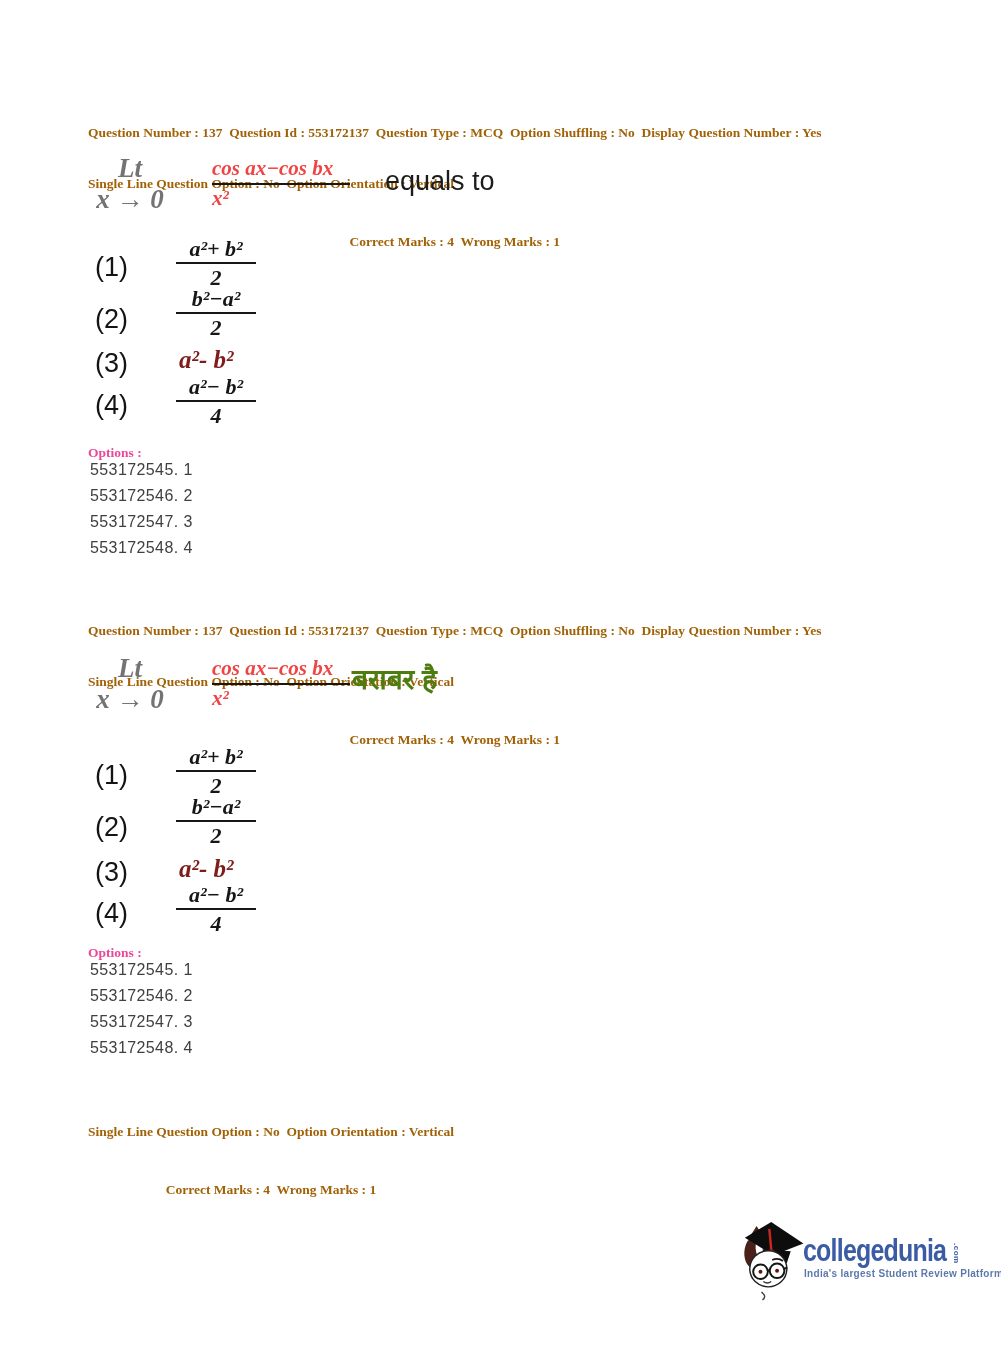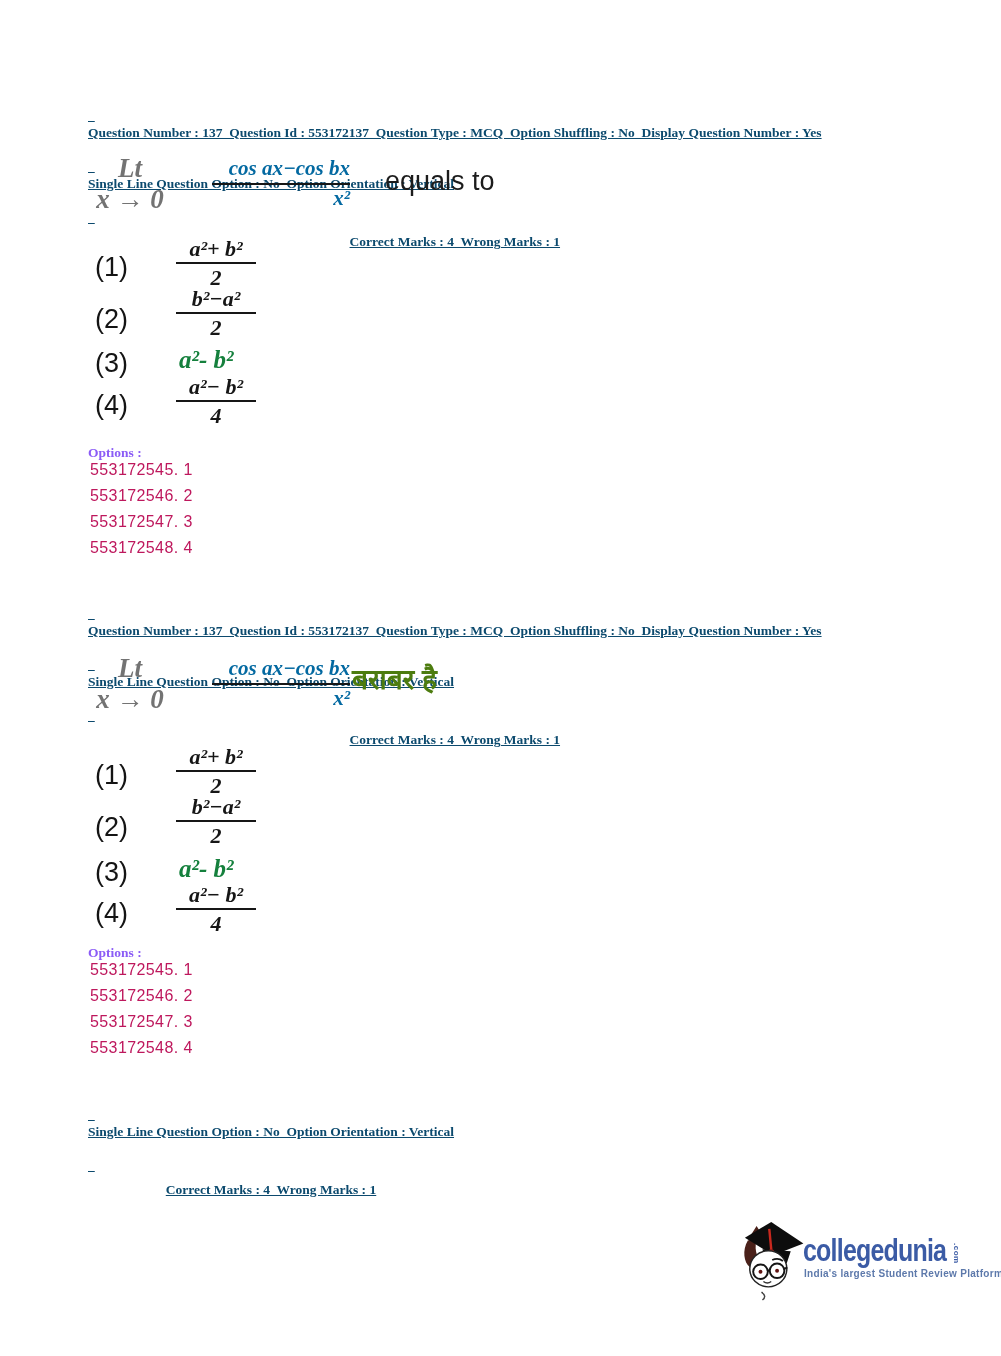--- a/index.html
+++ b/index.html
@@ -7,43 +7,42 @@
     width: 1001px; height: 1356px;
     background: #ffffff;
     overflow: hidden;
     position: relative;
     font-family: "Liberation Serif", serif;
   }
 
   
   .qheader {
     position: absolute;
-    color: #0c4a6e;
+    color: #a16207;
     font: 700 13.5px/17px "Liberation Serif", serif;
     white-space: pre;
-    text-decoration: underline;
   }
   .qheader .marksline { margin-top: 7px; text-align: center; }
 
   
   .limit {
     position: absolute;
     width: 70px;
     text-align: center;
     color: #737373;
     font: italic 600 27px/31px "Liberation Serif", serif;
   }
 
   
   .frac {
     position: absolute;
     display: flex;
     flex-direction: column;
-    text-align: right;
-    color: #0369a1;
+    text-align: left;
+    color: #ef4444;
     font: italic 600 21px/25px "Liberation Serif", serif;
   }
   .frac .bar { border-top: 2.5px solid #161616; margin: 2px 0 1px 0; height: 0; }
 
   .suffix-en {
     position: absolute;
     color: #1c1c1c;
     font: 400 27px/30px "Liberation Sans", sans-serif;
     margin-left: 30px;
   }
@@ -63,33 +62,33 @@
   .choice-frac {
     position: absolute; left: 81px; top: 0;
     width: 80px;
     display: flex; flex-direction: column; text-align: center;
     color: #161616;
     font: italic 600 22px/25px "Liberation Serif", serif;
   }
   .choice-frac .bar { border-top: 2.5px solid #161616; margin: 1px 0; height: 0; }
   .choice-expr {
     position: absolute; left: 84px;
-    color: #15803d;
+    color: #7f1d1d;
     font: italic 600 25px/28px "Liberation Serif", serif;
   }
 
   
   .opts-title {
     position: absolute;
-    color: #8b5cf6;
+    color: #ec4899;
     font: 700 13.5px/17px "Liberation Serif", serif;
   }
   .opts-list {
     position: absolute;
-    color: #be185d;
+    color: #404040;
     font: 400 16px/16px "Liberation Sans", sans-serif;
     letter-spacing: 0.4px;
   }
   .opts-list .opt-item { height: 26px; }
 
   
   .logo { position: absolute; left: 741px; top: 1216px; width: 240px; height: 95px; }
   .logo .mascot { position: absolute; left: 0; top: 2px; }
   .logo .brand {
     position: absolute; left: 62px; top: 17px;

